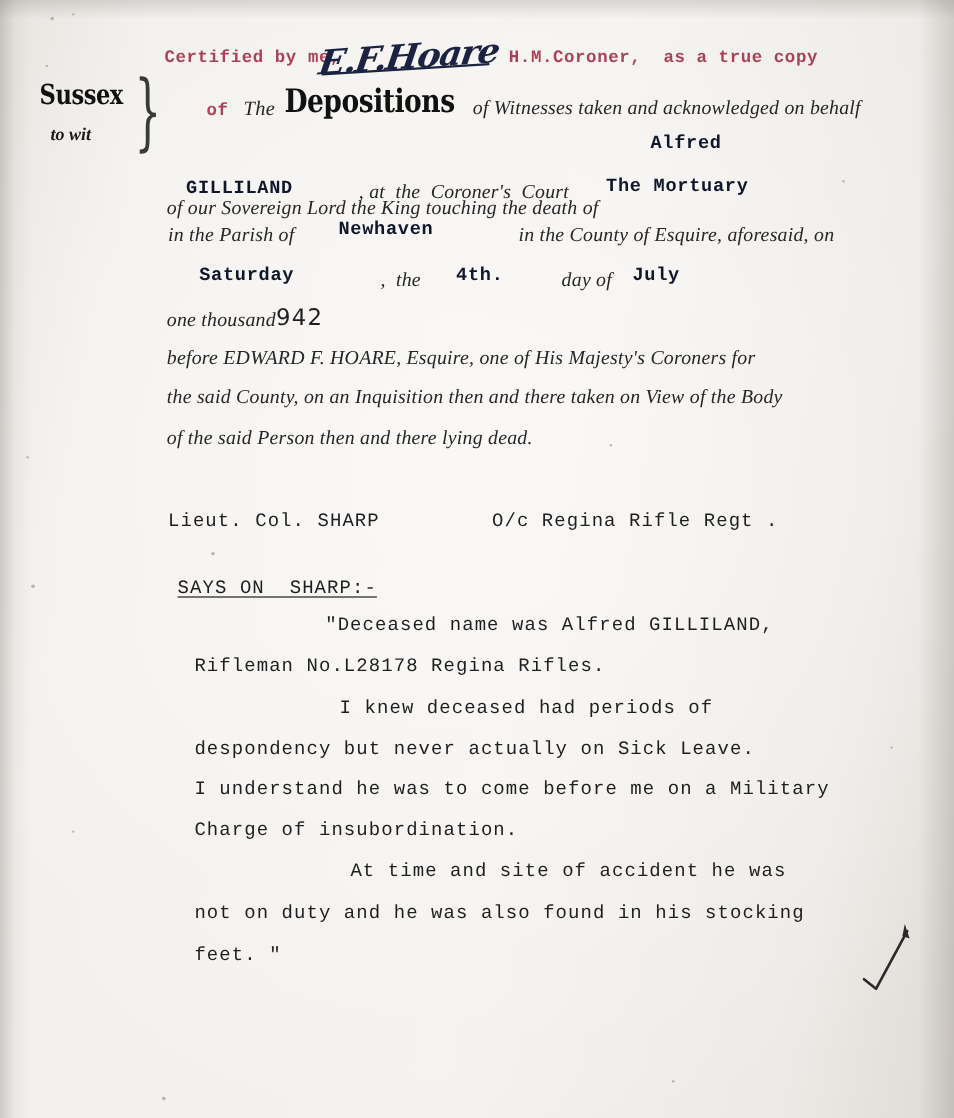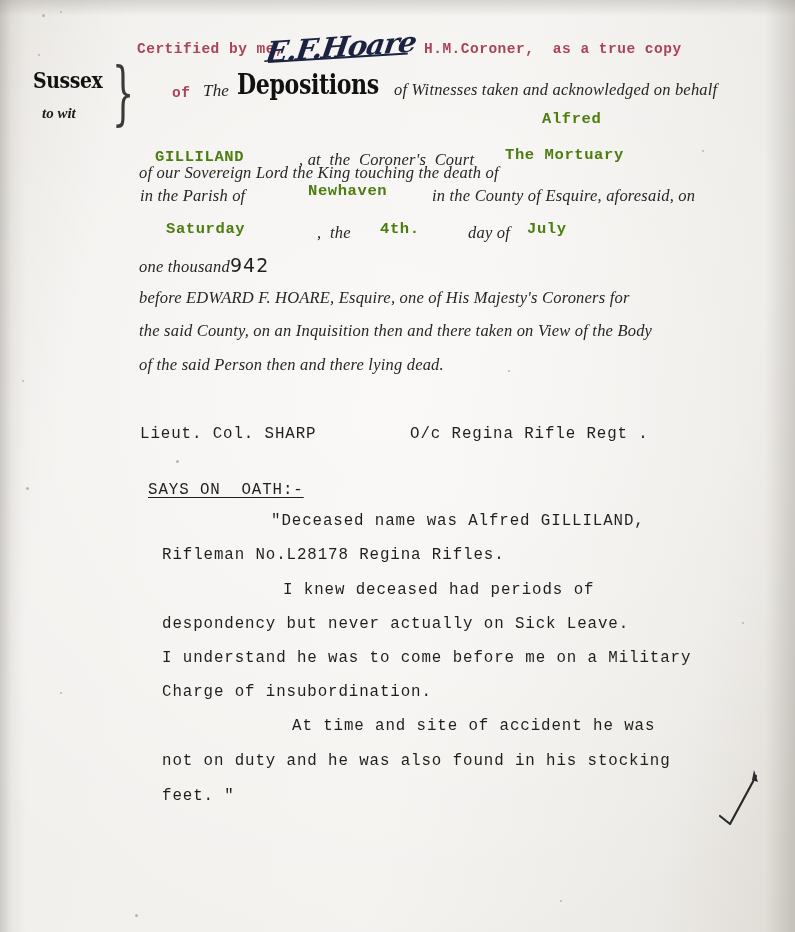--- a/index.html
+++ b/index.html
@@ -61,21 +61,21 @@
     font-size: 16.5px;
     color: #262626;
     letter-spacing: 0.2px;
   }
 
   
   .typed {
     font-family: "Liberation Mono", monospace;
     font-style: normal;
     font-size: 15.5px;
-    color: #4d7c0f;
+    color: #0f172a;
     letter-spacing: 0.6px;
     font-weight: 700;
   }
   .typed-body {
     font-family: "Liberation Mono", monospace;
     font-size: 15.8px;
     color: #1f1f1f;
     letter-spacing: 0.9px;
     font-weight: 400;
   }
@@ -200,40 +200,40 @@
   <div class="t form" style="left:394px; top:82px;">of Witnesses taken and acknowledged on behalf</div>
 
   <div class="t form" style="left:139px; top:117px;margin-top:48px;">of our Sovereign Lord the King touching the death of</div>
   <div class="t typed" style="left:542px; top:112px;">Alfred</div>
 
   <div class="t typed" style="left:155px; top:150px;">GILLILAND</div>
   <div class="t form" style="left:299px; top:152px;">, at  the  Coroner's  Court</div>
   <div class="t typed" style="left:505px; top:148px;">The Mortuary</div>
 
   <div class="t form" style="left:140px; top:188px;">in the Parish of</div>
-  <div class="t typed" style="left:308px; top:184px;">Newhaven</div>
+  <div class="t typed" style="left:282px; top:184px;">Newhaven</div>
   <div class="t form" style="left:432px; top:188px;">in the County of Esquire, aforesaid, on</div>
 
   <div class="t typed" style="left:166px; top:222px;">Saturday</div>
   <div class="t form" style="left:317px; top:225px;">,  the</div>
   <div class="t typed" style="left:380px; top:222px;">4th.</div>
   <div class="t form" style="left:468px; top:225px;">day of</div>
   <div class="t typed" style="left:527px; top:222px;">July</div>
 
   <div class="t form" style="left:139px; top:259px;">one thousand</div>
   <div id="year-handwritten" style="left:230px; top:254px;">942</div>
 
   <div class="t form" style="left:139px; top:290px;">before EDWARD F. HOARE, Esquire, one of His Majesty's Coroners for</div>
   <div class="t form" style="left:139px; top:323px;">the said County, on an Inquisition then and there taken on View of the Body</div>
   <div class="t form" style="left:139px; top:357px;">of the said Person then and there lying dead.</div>
 
   <div class="t typed-body" style="left:140px; top:427px;">Lieut. Col. SHARP</div>
   <div class="t typed-body" style="left:410px; top:427px;">O/c Regina Rifle Regt .</div>
 
-  <div class="t typed-body underline-txt" style="left:148px; top:483px;">SAYS ON  OATH:-</div>
+  <div class="t typed-body underline-txt" style="left:148px; top:483px;">SAYS ON  SHARP:-</div>
 
   <div class="t typed-body" style="left:271px; top:514px;">"Deceased name was Alfred GILLILAND,</div>
   <div class="t typed-body" style="left:162px; top:548px;">Rifleman No.L28178 Regina Rifles.</div>
   <div class="t typed-body" style="left:283px; top:583px;">I knew deceased had periods of</div>
   <div class="t typed-body" style="left:162px; top:617px;">despondency but never actually on Sick Leave.</div>
   <div class="t typed-body" style="left:162px; top:651px;">I understand he was to come before me on a Military</div>
   <div class="t typed-body" style="left:162px; top:685px;">Charge of insubordination.</div>
   <div class="t typed-body" style="left:292px; top:719px;">At time and site of accident he was</div>
   <div class="t typed-body" style="left:162px; top:754px;">not on duty and he was also found in his stocking</div>
   <div class="t typed-body" style="left:162px; top:789px;">feet. "</div>

